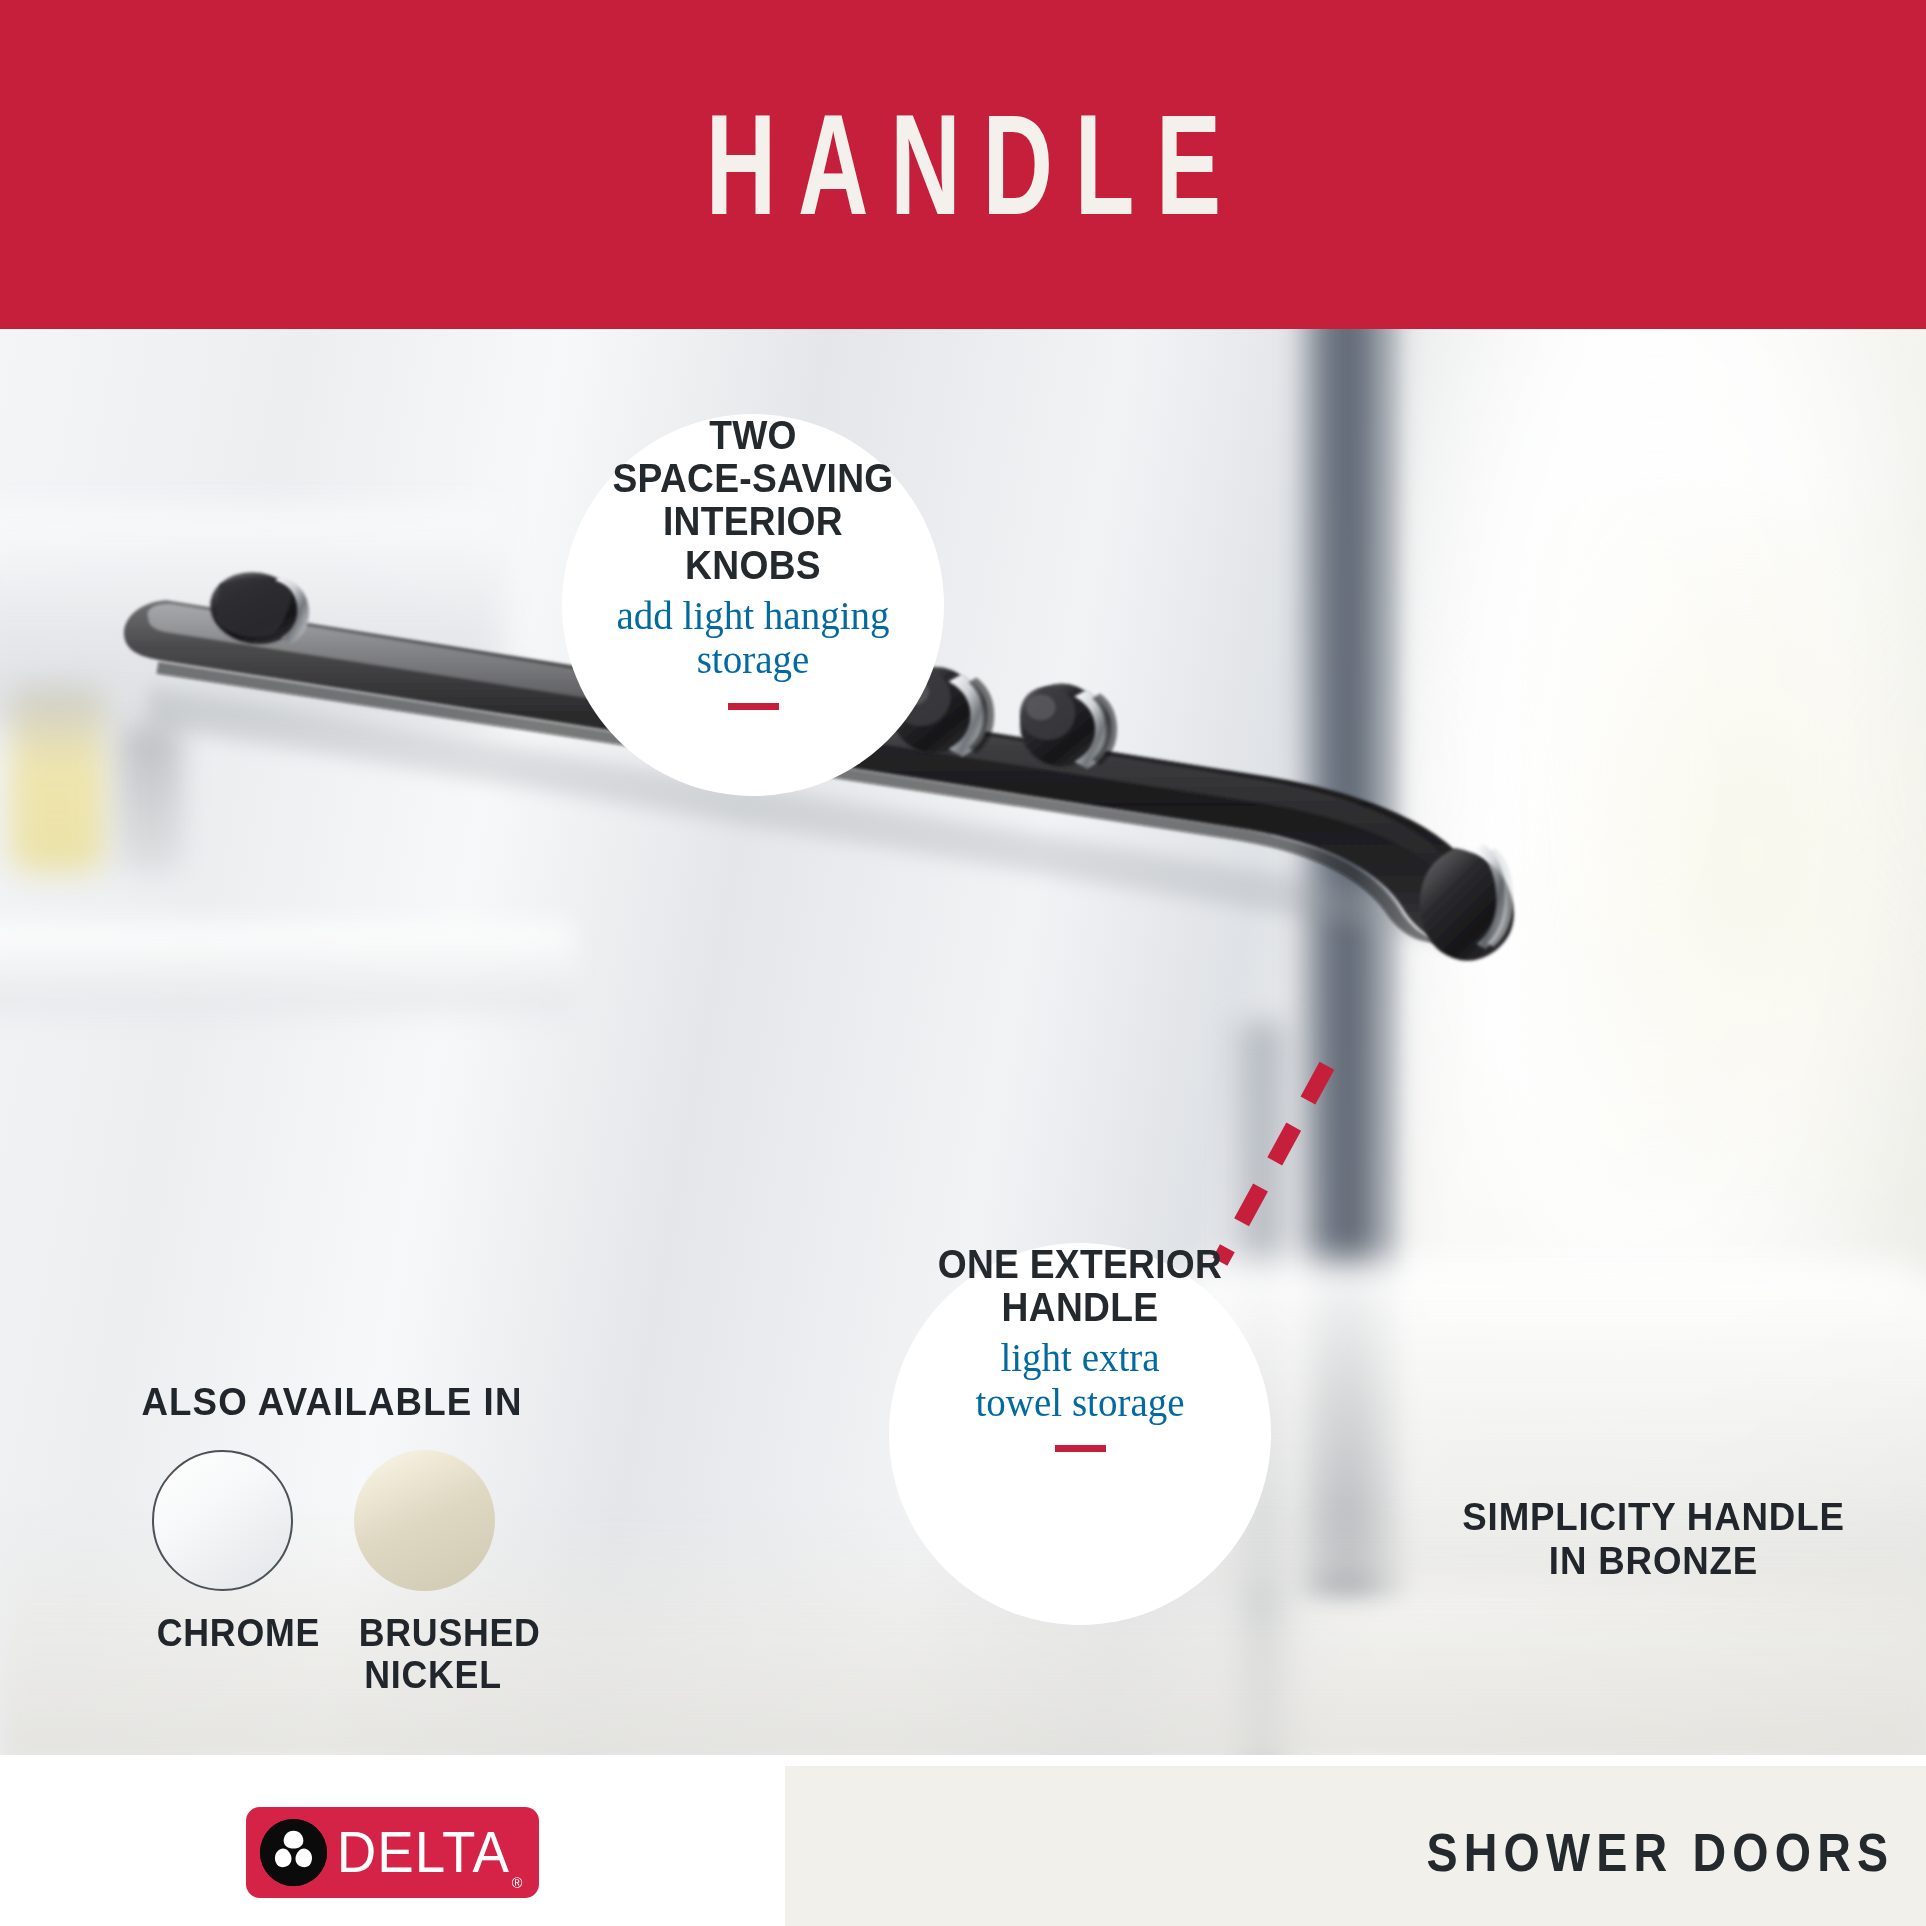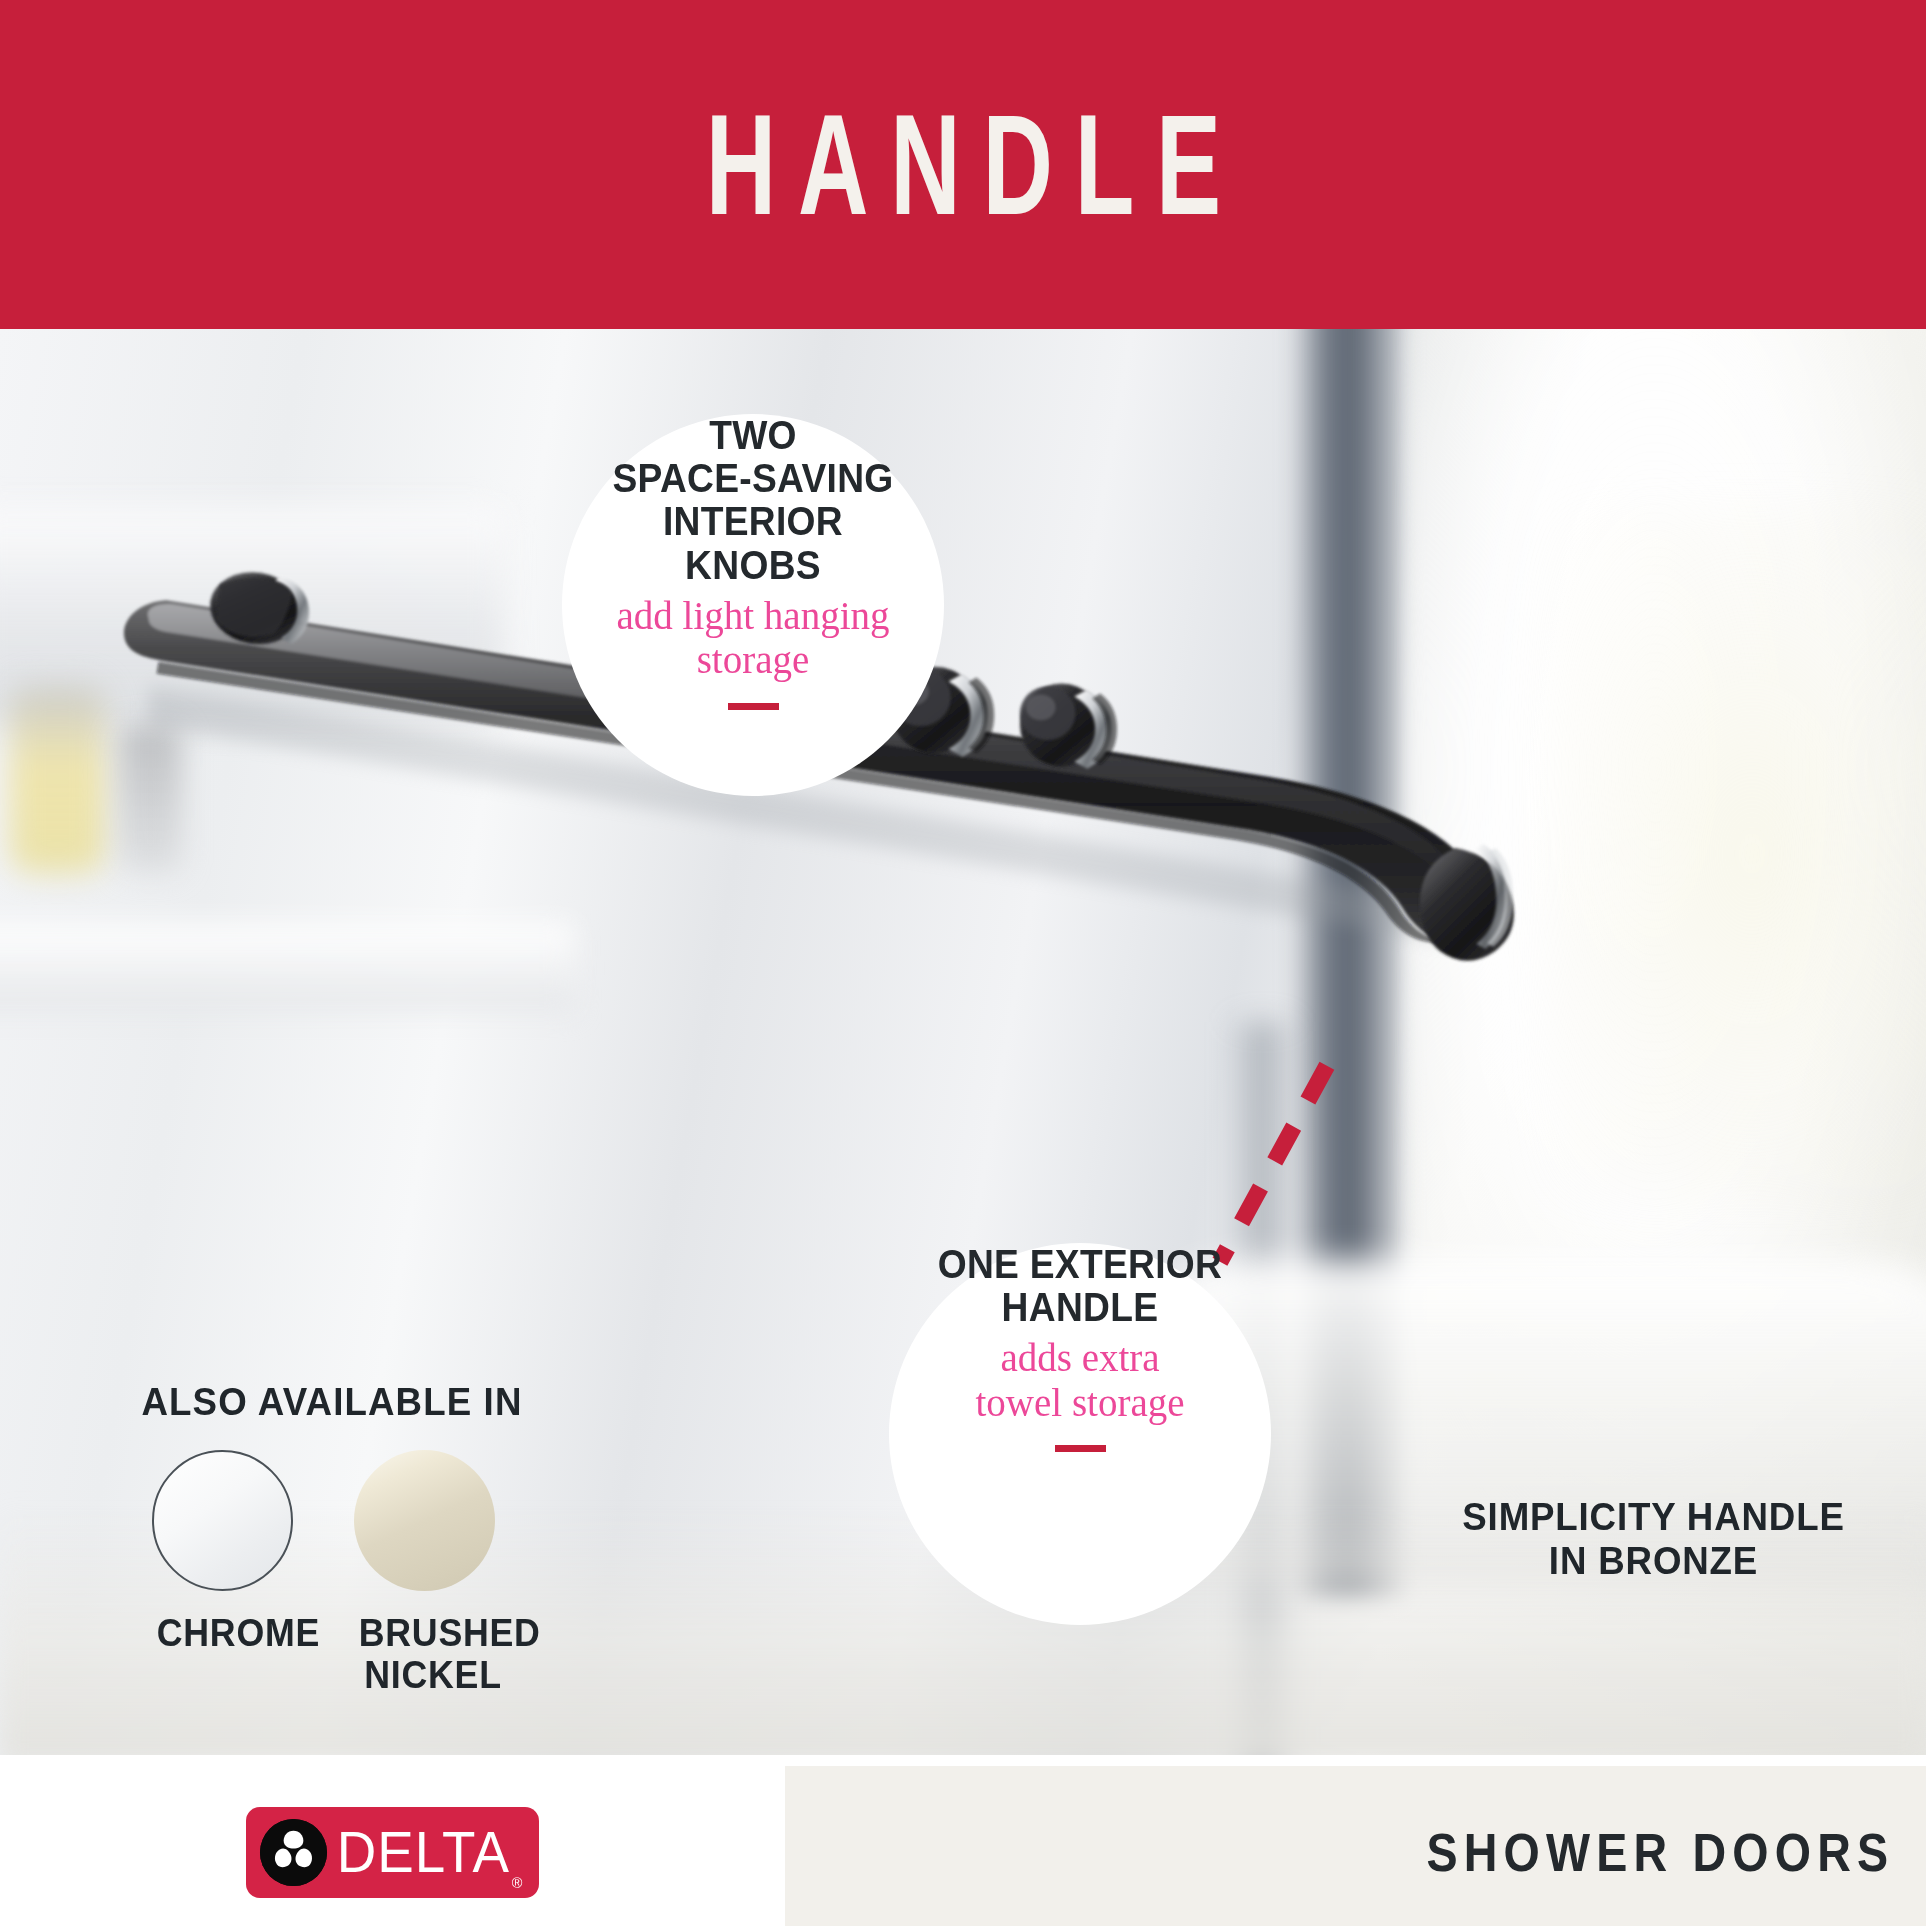--- a/index.html
+++ b/index.html
@@ -182,21 +182,21 @@
   .bubble-head {
     color: #24292D;
     font-family: "Liberation Sans Narrow", "Liberation Sans", sans-serif;
     font-weight: 700;
     font-size: 40px;
     line-height: 1.08;
     letter-spacing: 0.3px;
     transform: scaleX(0.93);
   }
   .bubble-sub {
-    color: #ec4899;
+    color: #0369a1;
     font-family: "Liberation Serif", serif;
     font-weight: 400;
     font-size: 39px;
     line-height: 1.14;
     margin-top: 7px;
   }
   .bubble-rule {
     width: 51px;
     height: 7px;
     background: #C61F3B;
@@ -472,21 +472,21 @@
       </div>
       <div class="bubble-rule"></div>
     </div>
 
     <div class="bubble bubble-2">
       <div class="bubble-head">
         <div>ONE EXTERIOR</div>
         <div>HANDLE</div>
       </div>
       <div class="bubble-sub">
-        <div>adds extra</div>
+        <div>light extra</div>
         <div>towel storage</div>
       </div>
       <div class="bubble-rule"></div>
     </div>
 
     <div class="finishes">
       <div class="finishes-title">ALSO AVAILABLE IN</div>
       <div class="swatch-row">
         <div class="swatch-col">
           <div class="swatch swatch-chrome"></div>

